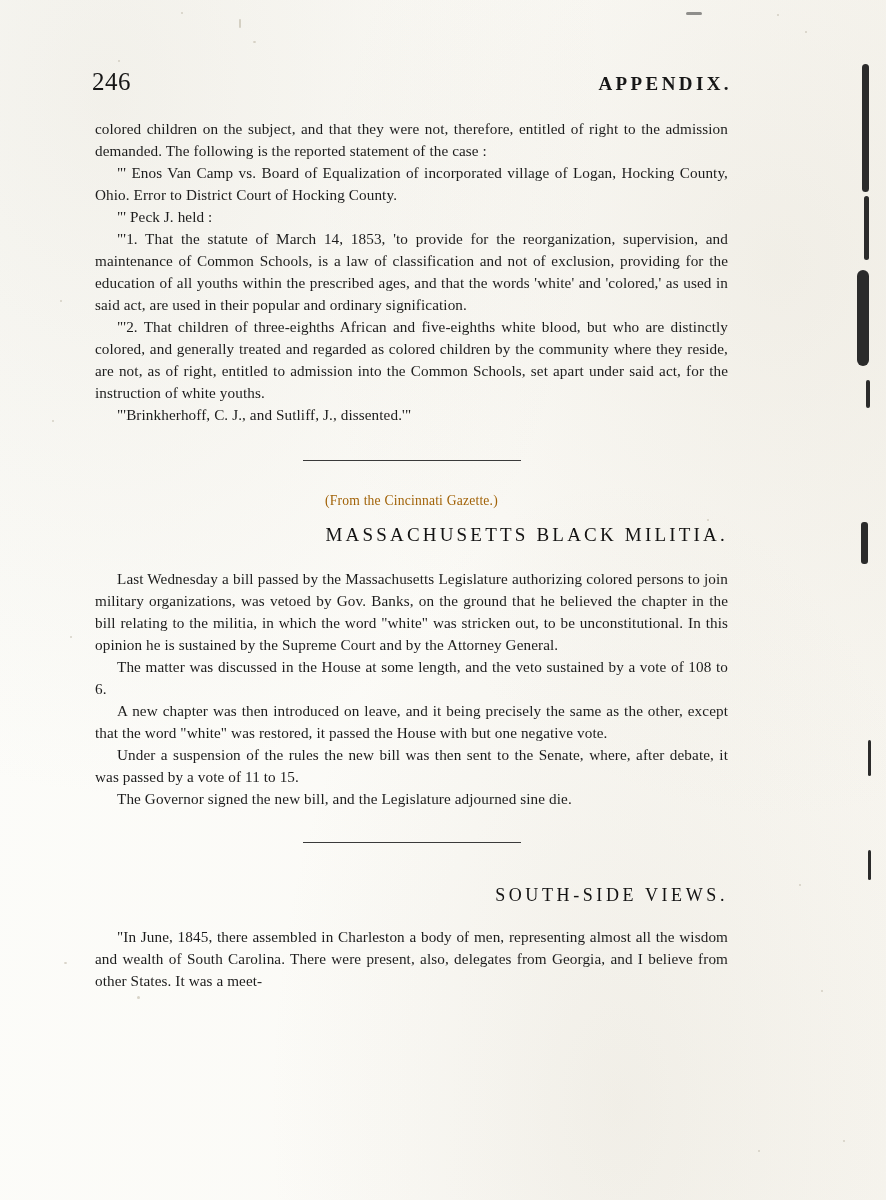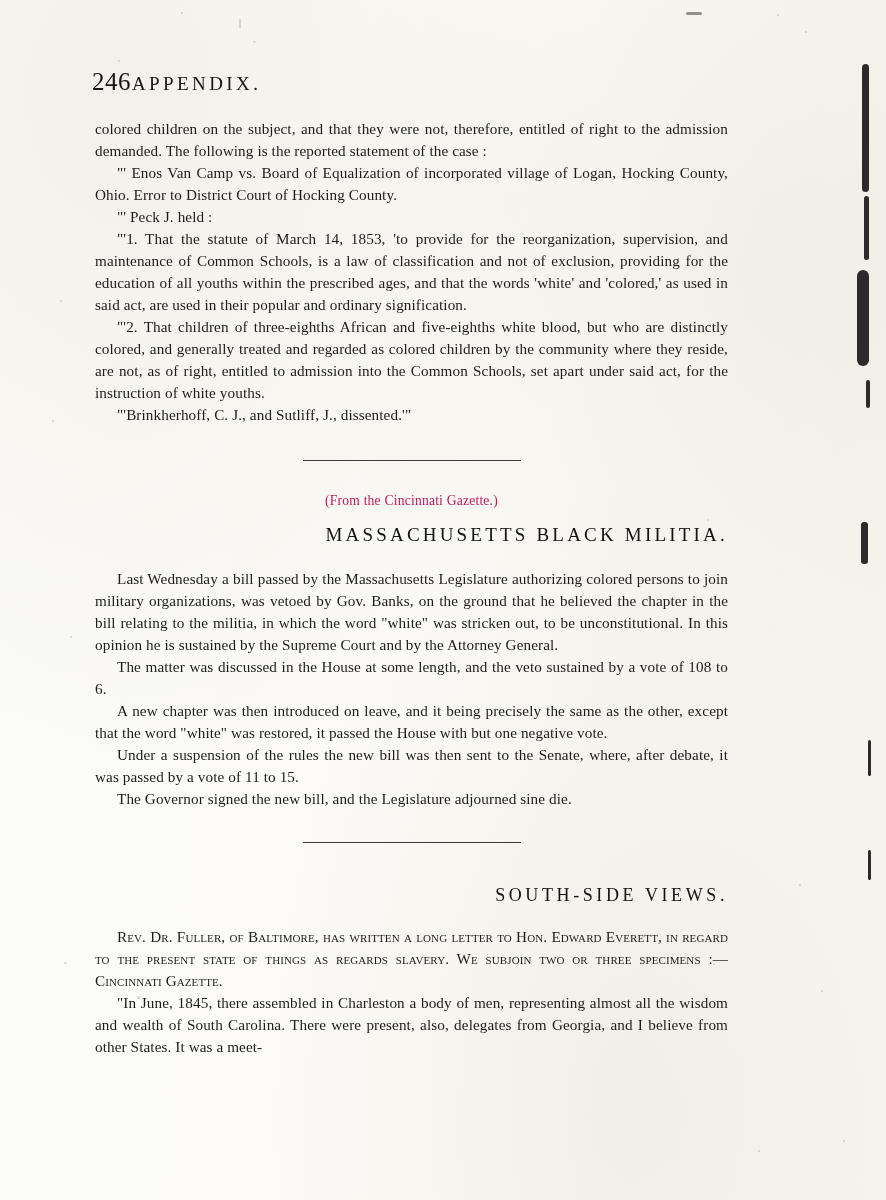--- a/index.html
+++ b/index.html
@@ -61,25 +61,26 @@
     top: 0;
     font-size: 25px;
     letter-spacing: .5px;
     color: #161616;
   }
   .running-head {
     position: absolute;
     left: 0;
     right: 0;
     top: 5px;
-    text-align: left;
+    text-align: right;
     font-size: 19px;
     letter-spacing: 3.4px;
     color: #171717;
     margin-left: 40px;
+    font-weight: bold;
   }
   .body-col {
     position: absolute;
     left: 95px;
     top: 74px;
     width: 633px;
   }
   p.para {
     margin: 0 0 0 0;
     font-size: 15.2px;
@@ -94,21 +95,21 @@
     width: 218px;
     height: 1px;
     background: #3a3a3a;
     margin: 0 auto;
   }
   .rule-wrap { padding: 16px 0 14px 0; }
   .source-line {
     text-align: center;
     font-size: 13.6px;
     letter-spacing: .2px;
-    color: #be185d;
+    color: #a16207;
     margin-top: 2px;
   }
   .section-title {
     text-align: right;
     font-size: 19px;
     letter-spacing: 3.2px;
     color: #131313;
     margin-top: 15px;
     margin-bottom: 22px;
   }
@@ -183,17 +184,16 @@
     <p class="para indent">A new chapter was then introduced on leave, and it being precisely the same as the other, except that the word "white" was restored, it passed the House with but one negative vote.</p>
     <p class="para indent">Under a suspension of the rules the new bill was then sent to the Senate, where, after debate, it was passed by a vote of 11 to 15.</p>
     <p class="para indent">The Governor signed the new bill, and the Legislature adjourned sine die.</p>
 
     <div class="rule-wrap" style="padding-top:32px;padding-bottom:28px;">
       <div class="rule"></div>
     </div>
 
     <div class="section-title small">SOUTH-SIDE VIEWS.</div>
 
-    <p class="para indent smallcaps-lead">Rev. Dr. Fuller, of Baltimore, has written a long letter to Hon. Edward Everett, in regard to the present state of things as regards slavery.   We subjoin two or three specimens :— Cincinnati Gazette.</p>
     <p class="para indent">"In June, 1845, there assembled in Charleston a body of men, representing almost all the wisdom and wealth of South Carolina.   There were present, also, delegates from Georgia, and I believe from other States.   It was a meet-</p>
 
   </div>
 </div>
 
 </body></html>

